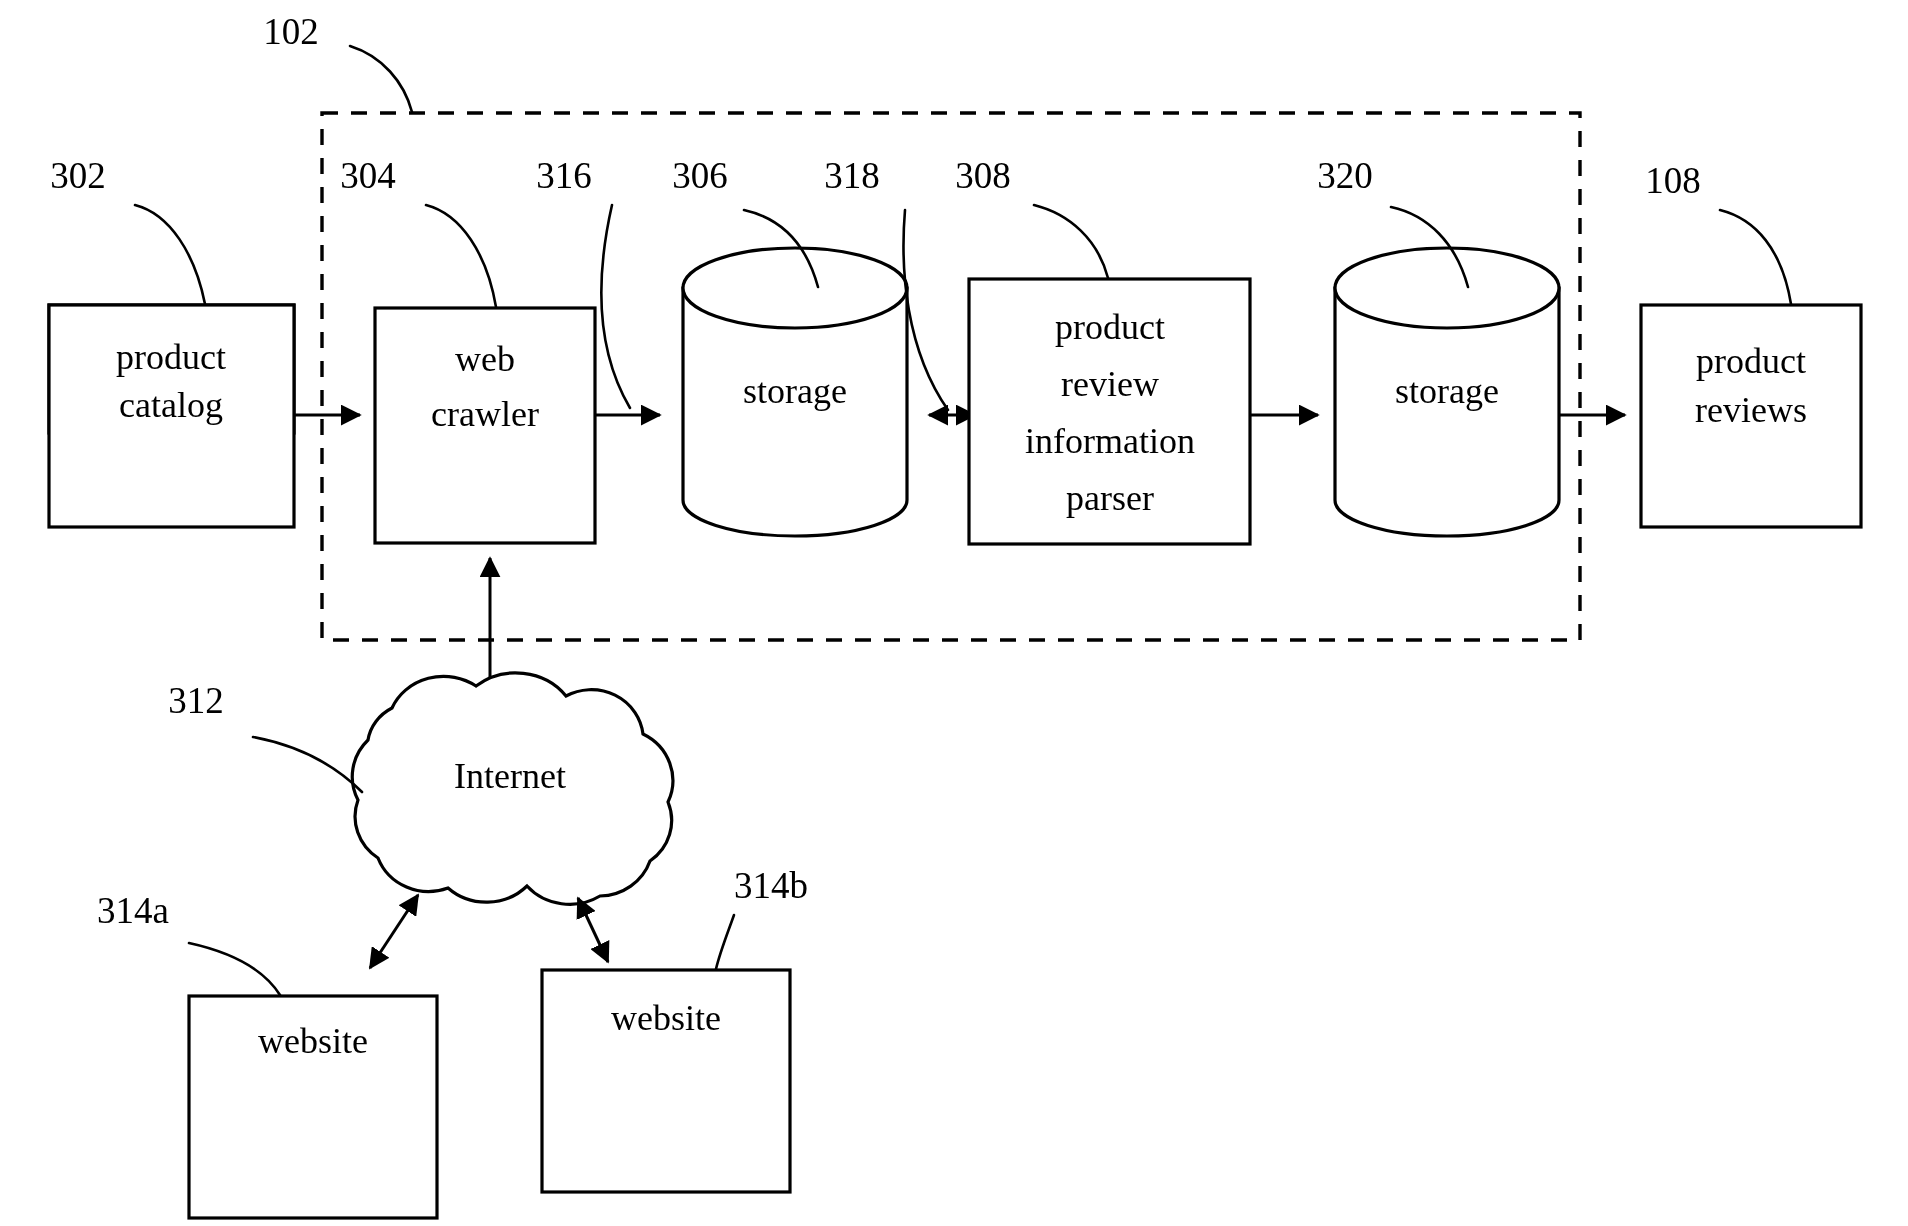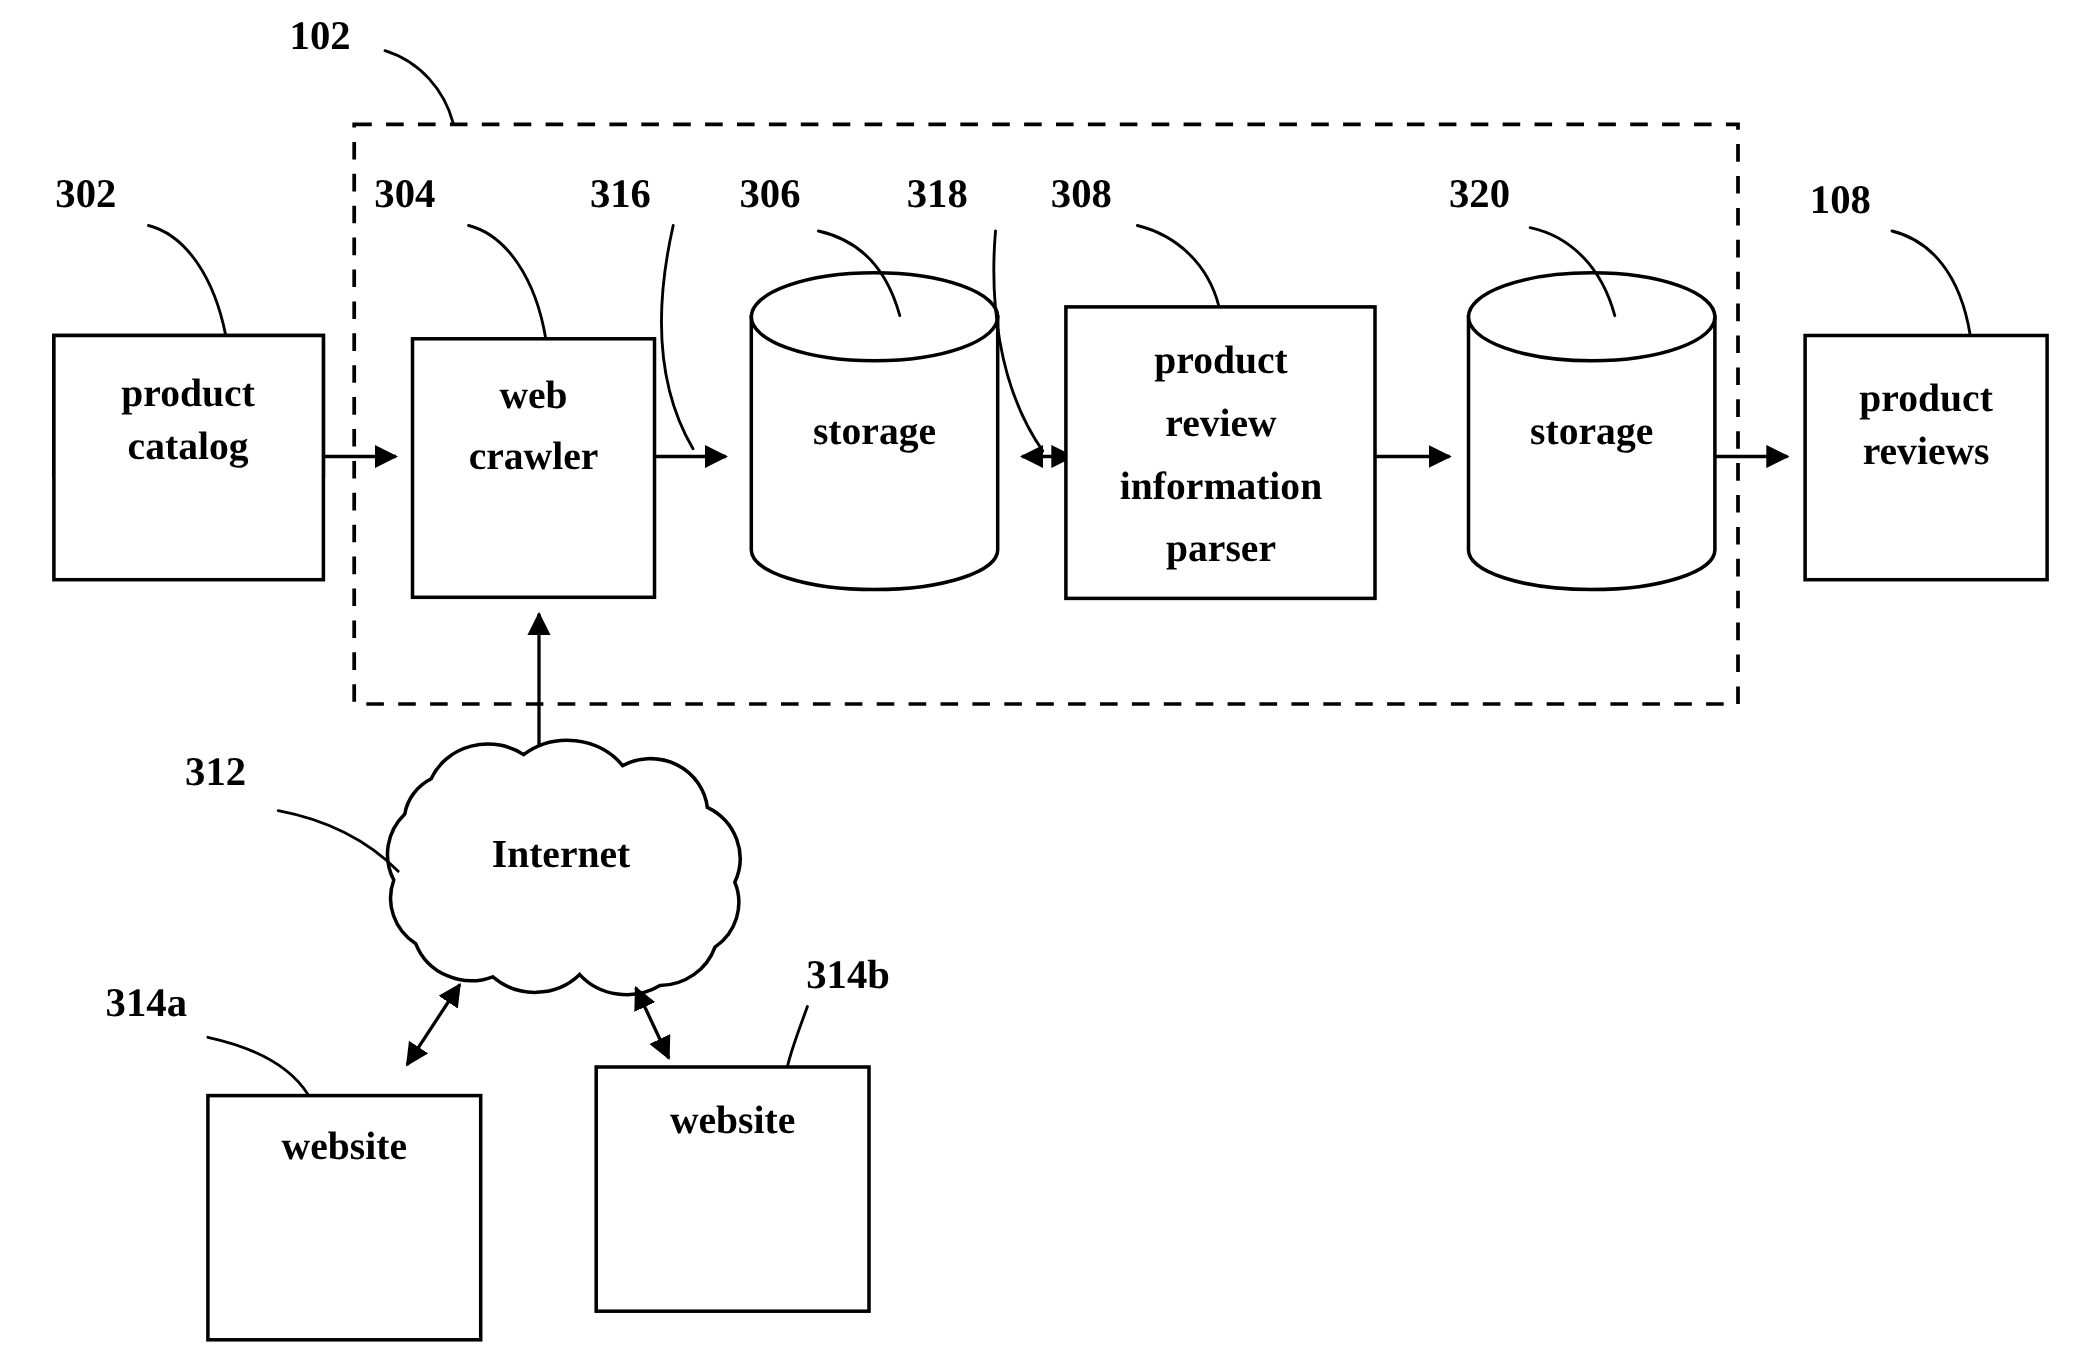--- a/index.html
+++ b/index.html
@@ -9,21 +9,20 @@
   }
   body {
     font-family: "Liberation Serif", "DejaVu Serif", serif;
   }
   #canvas {
     position: relative;
     width: 1908px;
     height: 1226px;
     background: #ffffff;
     overflow: hidden;
-    font-weight: bold;
   }
   #figure-svg {
     position: absolute;
     top: 0;
     left: 0;
     width: 1908px;
     height: 1226px;
   }
   .node-box {
     fill: #ffffff;

